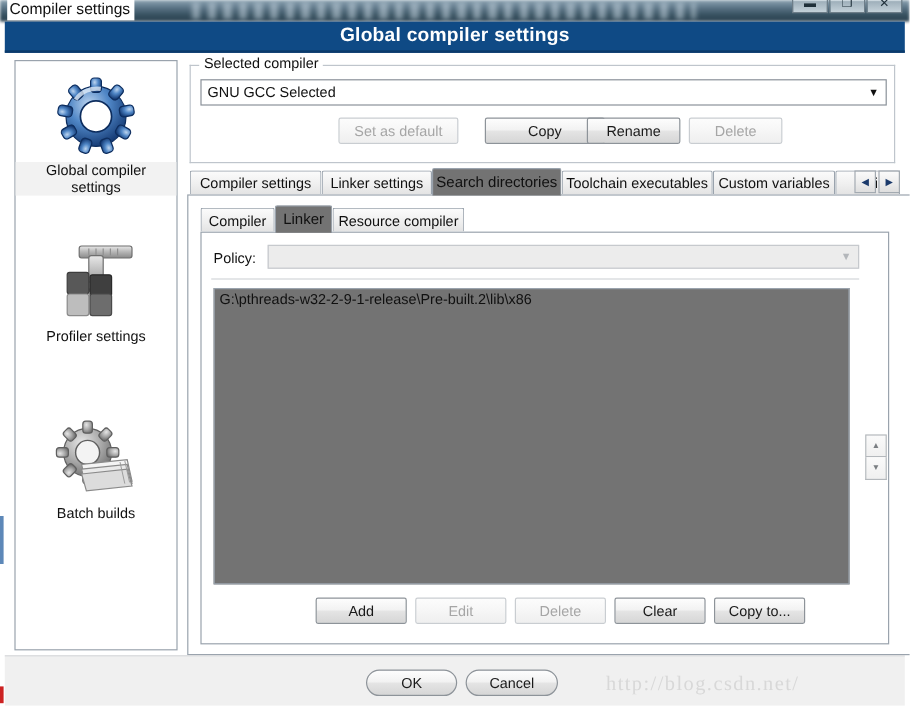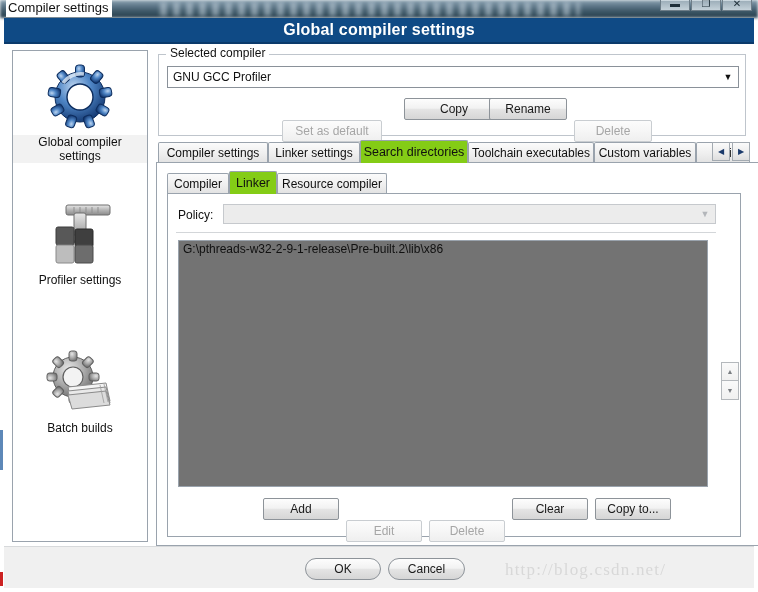--- a/index.html
+++ b/index.html
@@ -156,21 +156,20 @@
     background: linear-gradient(180deg, #fdfdfd 0%, #f2f2f2 46%, #e4e4e4 52%, #d6d6d6 100%);
     font-size: 12px; color: #1a1a1a;
     display: flex; align-items: center; justify-content: center;
     box-sizing: border-box;
     cursor: default;
   }
   .btn.disabled {
     color: #a6a6a6;
     border: 1px solid #c9cdd1;
     background: linear-gradient(180deg, #fcfcfc 0%, #f6f6f6 50%, #efefef 100%);
-    margin-top: 22px;
   }
 
   #btn-set-default { left: 123px; top: 44px; width: 100px; height: 22px; }
   #btn-copy        { left: 245px; top: 44px; width: 100px;  height: 22px; }
   #btn-rename      { left: 330px; top: 44px; width: 78px;  height: 22px; }
   #btn-delete-comp { left: 415px; top: 44px; width: 78px;  height: 22px; }
   #btn-reset       { left: 500px; top: 44px; width: 88px;  height: 22px; }
 
   
   .tabstrip {
@@ -184,21 +183,21 @@
     font-size: 12px; color: #101010;
     display: flex; align-items: center; justify-content: center;
     padding: 0 6px;
     box-sizing: border-box;
     white-space: nowrap;
     border-radius: 2px 2px 0 0;
     cursor: default;
   }
   .tab.active {
     top: 0; height: 23px;
-    background: #84cc16;
+    background: #737373;
     z-index: 4;
     font-size: 12.5px;
   }
   .tab.clipped { overflow: hidden; }
 
   .tab-scroll {
     position: absolute; top: 2px; width: 18px; height: 19px;
     border: 1px solid #a3aab1;
     background: linear-gradient(180deg, #fbfbfb 0%, #ebebeb 60%, #dedede 100%);
     display: flex; align-items: center; justify-content: center;
@@ -441,21 +440,21 @@
     </div>
 
     <div class="content">
 
       <div class="groupbox">
         <div class="gb-top-left"></div>
         <div class="gb-top-right"></div>
         <span class="gb-legend">Selected compiler</span>
 
         <div class="combo" id="compiler-combo">
-          <span class="ctext">GNU GCC Profiler</span>
+          <span class="ctext">GNU GCC Selected</span>
           <span class="carrow">▼</span>
         </div>
 
         <div class="btn disabled" id="btn-set-default">Set as default</div>
         <div class="btn" id="btn-copy">Copy</div>
         <div class="btn" id="btn-rename">Rename</div>
         <div class="btn disabled" id="btn-delete-comp">Delete</div>
       </div>
 
       <div class="tabstrip">

